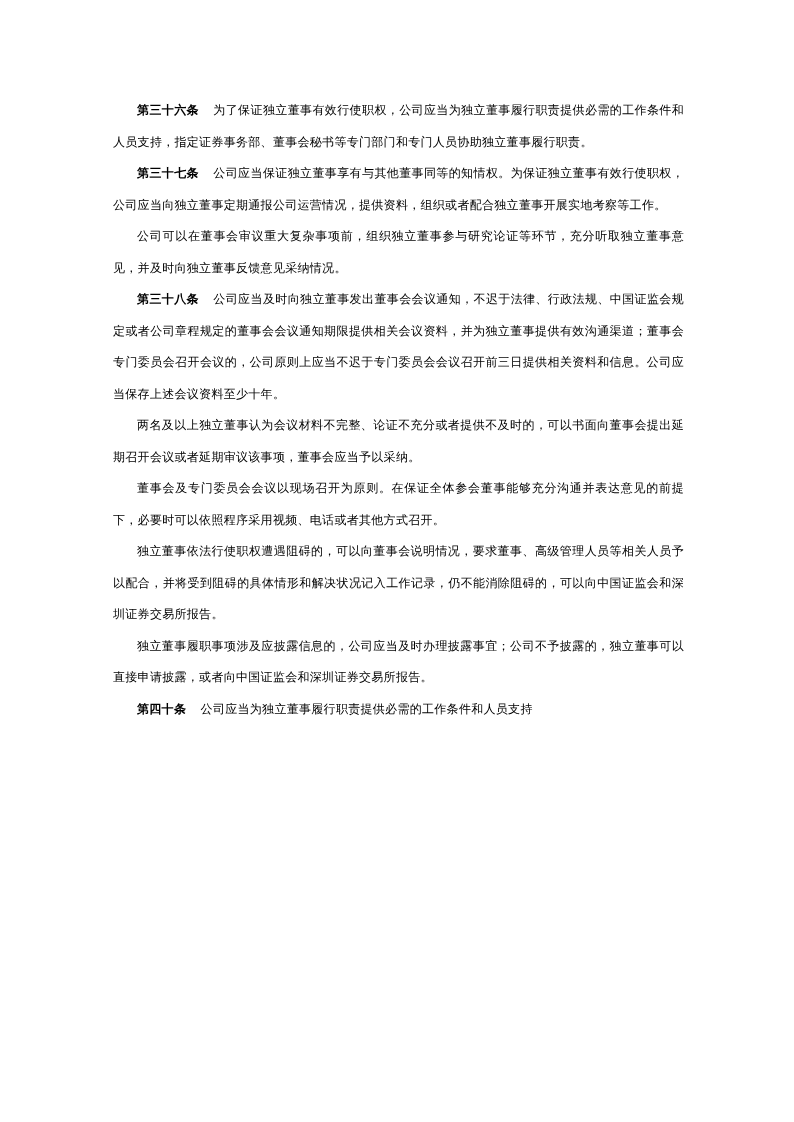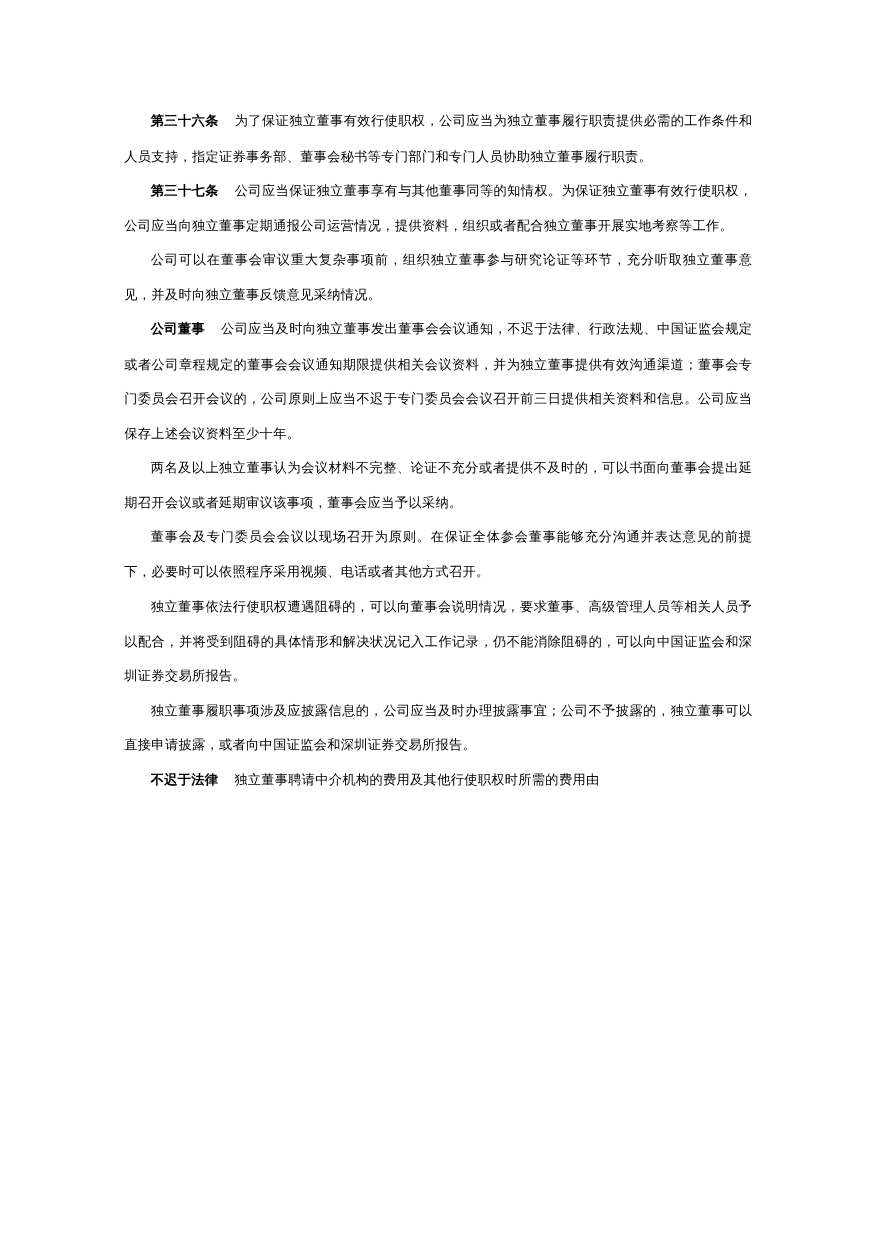--- a/index.html
+++ b/index.html
@@ -43,27 +43,27 @@
 <div class="page">
   <div class="doc-body">
 
     <p class="para"><b class="article-no">第三十六条</b><span>为了保证独立董事有效行使职权，公司应当为独立董事履行职责提供必需的工作条件和人员支持，指定证券事务部、董事会秘书等专门部门和专门人员协助独立董事履行职责。</span></p>
 
 
     <p class="para"><b class="article-no">第三十七条</b><span>公司应当保证独立董事享有与其他董事同等的知情权。为保证独立董事有效行使职权，公司应当向独立董事定期通报公司运营情况，提供资料，组织或者配合独立董事开展实地考察等工作。</span></p>
 
     <p class="para"><b class="article-no"></b><span>公司可以在董事会审议重大复杂事项前，组织独立董事参与研究论证等环节，充分听取独立董事意见，并及时向独立董事反馈意见采纳情况。</span></p>
 
-    <p class="para"><b class="article-no">公司董事</b><span>公司应当及时向独立董事发出董事会会议通知，不迟于法律、行政法规、中国证监会规定或者公司章程规定的董事会会议通知期限提供相关会议资料，并为独立董事提供有效沟通渠道；董事会专门委员会召开会议的，公司原则上应当不迟于专门委员会会议召开前三日提供相关资料和信息。公司应当保存上述会议资料至少十年。</span></p>
+    <p class="para"><b class="article-no">第三十八条</b><span>公司应当及时向独立董事发出董事会会议通知，不迟于法律、行政法规、中国证监会规定或者公司章程规定的董事会会议通知期限提供相关会议资料，并为独立董事提供有效沟通渠道；董事会专门委员会召开会议的，公司原则上应当不迟于专门委员会会议召开前三日提供相关资料和信息。公司应当保存上述会议资料至少十年。</span></p>
 
     <p class="para"><b class="article-no"></b><span>两名及以上独立董事认为会议材料不完整、论证不充分或者提供不及时的，可以书面向董事会提出延期召开会议或者延期审议该事项，董事会应当予以采纳。</span></p>
 
     <p class="para"><b class="article-no"></b><span>董事会及专门委员会会议以现场召开为原则。在保证全体参会董事能够充分沟通并表达意见的前提下，必要时可以依照程序采用视频、电话或者其他方式召开。</span></p>
 
 
     <p class="para"><b class="article-no"></b><span>独立董事依法行使职权遭遇阻碍的，可以向董事会说明情况，要求董事、高级管理人员等相关人员予以配合，并将受到阻碍的具体情形和解决状况记入工作记录，仍不能消除阻碍的，可以向中国证监会和深圳证券交易所报告。</span></p>
 
     <p class="para"><b class="article-no"></b><span>独立董事履职事项涉及应披露信息的，公司应当及时办理披露事宜；公司不予披露的，独立董事可以直接申请披露，或者向中国证监会和深圳证券交易所报告。</span></p>
 
-    <p class="para"><b class="article-no">不迟于法律</b><span>独立董事聘请中介机构的费用及其他行使职权时所需的费用由</span></p>
+    <p class="para"><b class="article-no">第四十条</b><span>公司应当为独立董事履行职责提供必需的工作条件和人员支持</span></p>
 
   </div>
 </div>
 
 </body></html>

